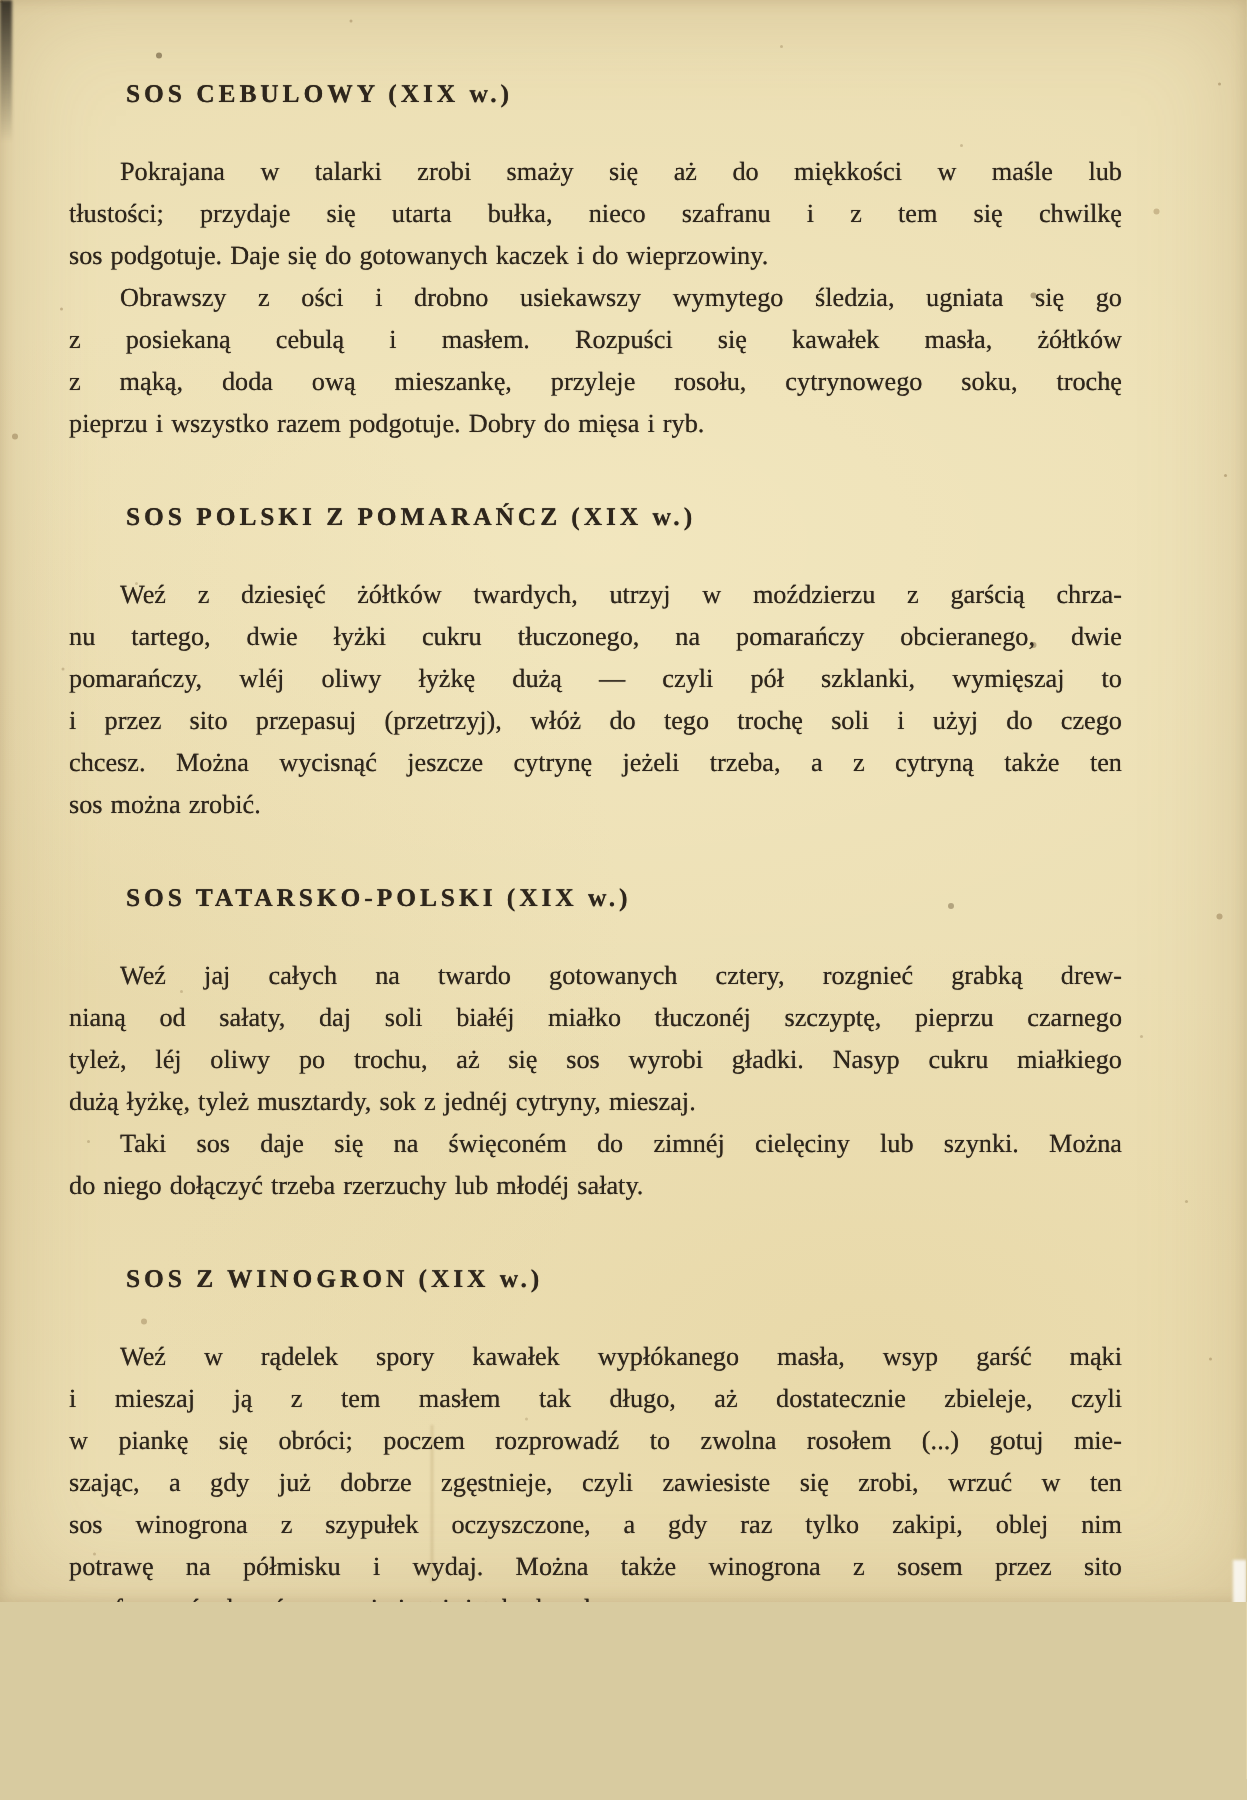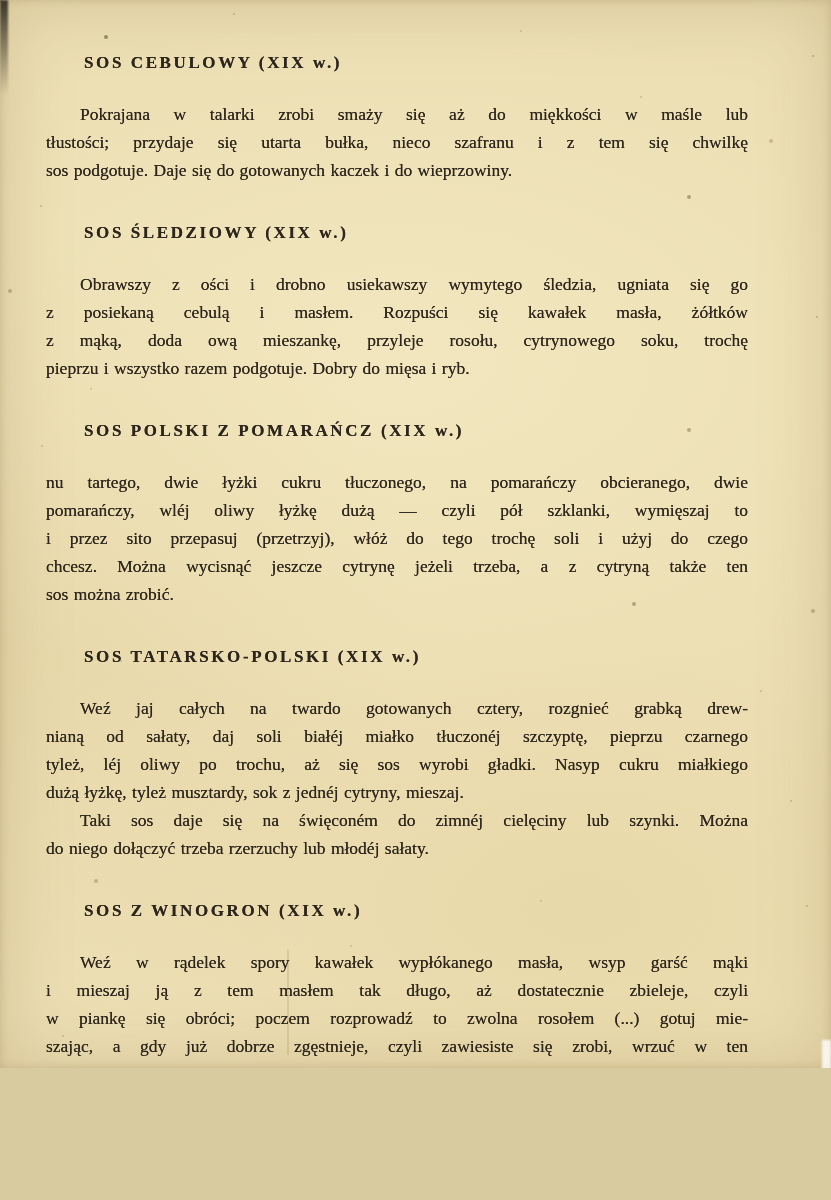--- a/index.html
+++ b/index.html
@@ -165,29 +165,29 @@
   <div class="scan-strip-right"></div>
   <div class="crease"></div>
 
   <div class="text-block">
       <div class="section-title">SOS CEBULOWY (XIX w.)</div>
       <div class="paragraph">
         <div class="line indent">Pokrajana w talarki zrobi smaży się aż do miękkości w maśle lub</div>
         <div class="line">tłustości; przydaje się utarta bułka, nieco szafranu i z tem się chwilkę</div>
         <div class="line last">sos podgotuje. Daje się do gotowanych kaczek i do wieprzowiny.</div>
       </div>
-      <div class="section-title">SOS ŚLEDZIOWY (XIX w.)</div>
       <div class="paragraph">
         <div class="line indent">Obrawszy z ości i drobno usiekawszy wymytego śledzia, ugniata się go</div>
         <div class="line">z posiekaną cebulą i masłem. Rozpuści się kawałek masła, żółtków</div>
         <div class="line">z mąką, doda ową mieszankę, przyleje rosołu, cytrynowego soku, trochę</div>
         <div class="line last">pieprzu i wszystko razem podgotuje. Dobry do mięsa i ryb.</div>
       </div>
       <div class="section-title">SOS POLSKI Z POMARAŃCZ (XIX w.)</div>
       <div class="paragraph">
+        <div class="line indent">Weź z dziesięć żółtków twardych, utrzyj w moździerzu z garścią chrza-</div>
         <div class="line">nu tartego, dwie łyżki cukru tłuczonego, na pomarańczy obcieranego, dwie</div>
         <div class="line">pomarańczy, wléj oliwy łyżkę dużą — czyli pół szklanki, wymięszaj to</div>
         <div class="line">i przez sito przepasuj (przetrzyj), włóż do tego trochę soli i użyj do czego</div>
         <div class="line">chcesz. Można wycisnąć jeszcze cytrynę jeżeli trzeba, a z cytryną także ten</div>
         <div class="line last">sos można zrobić.</div>
       </div>
       <div class="section-title">SOS TATARSKO-POLSKI (XIX w.)</div>
       <div class="paragraph">
         <div class="line indent">Weź jaj całych na twardo gotowanych cztery, rozgnieć grabką drew-</div>
         <div class="line">nianą od sałaty, daj soli białéj miałko tłuczonéj szczyptę, pieprzu czarnego</div>

